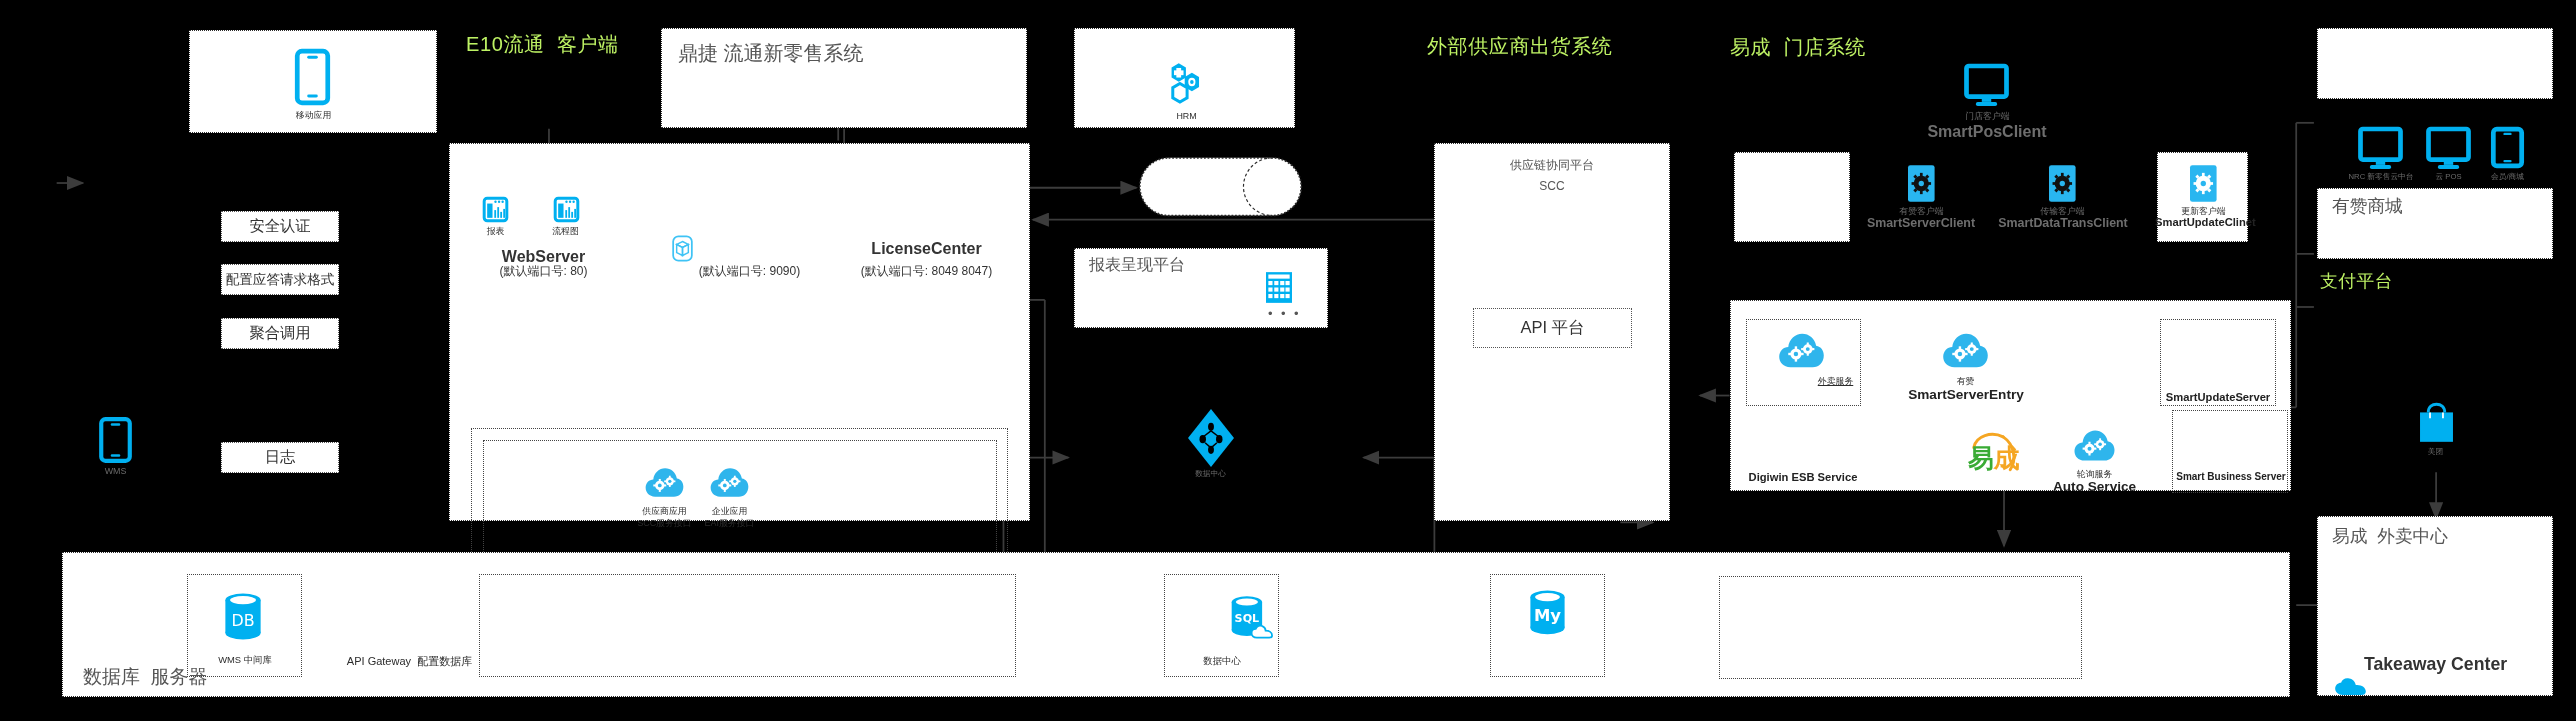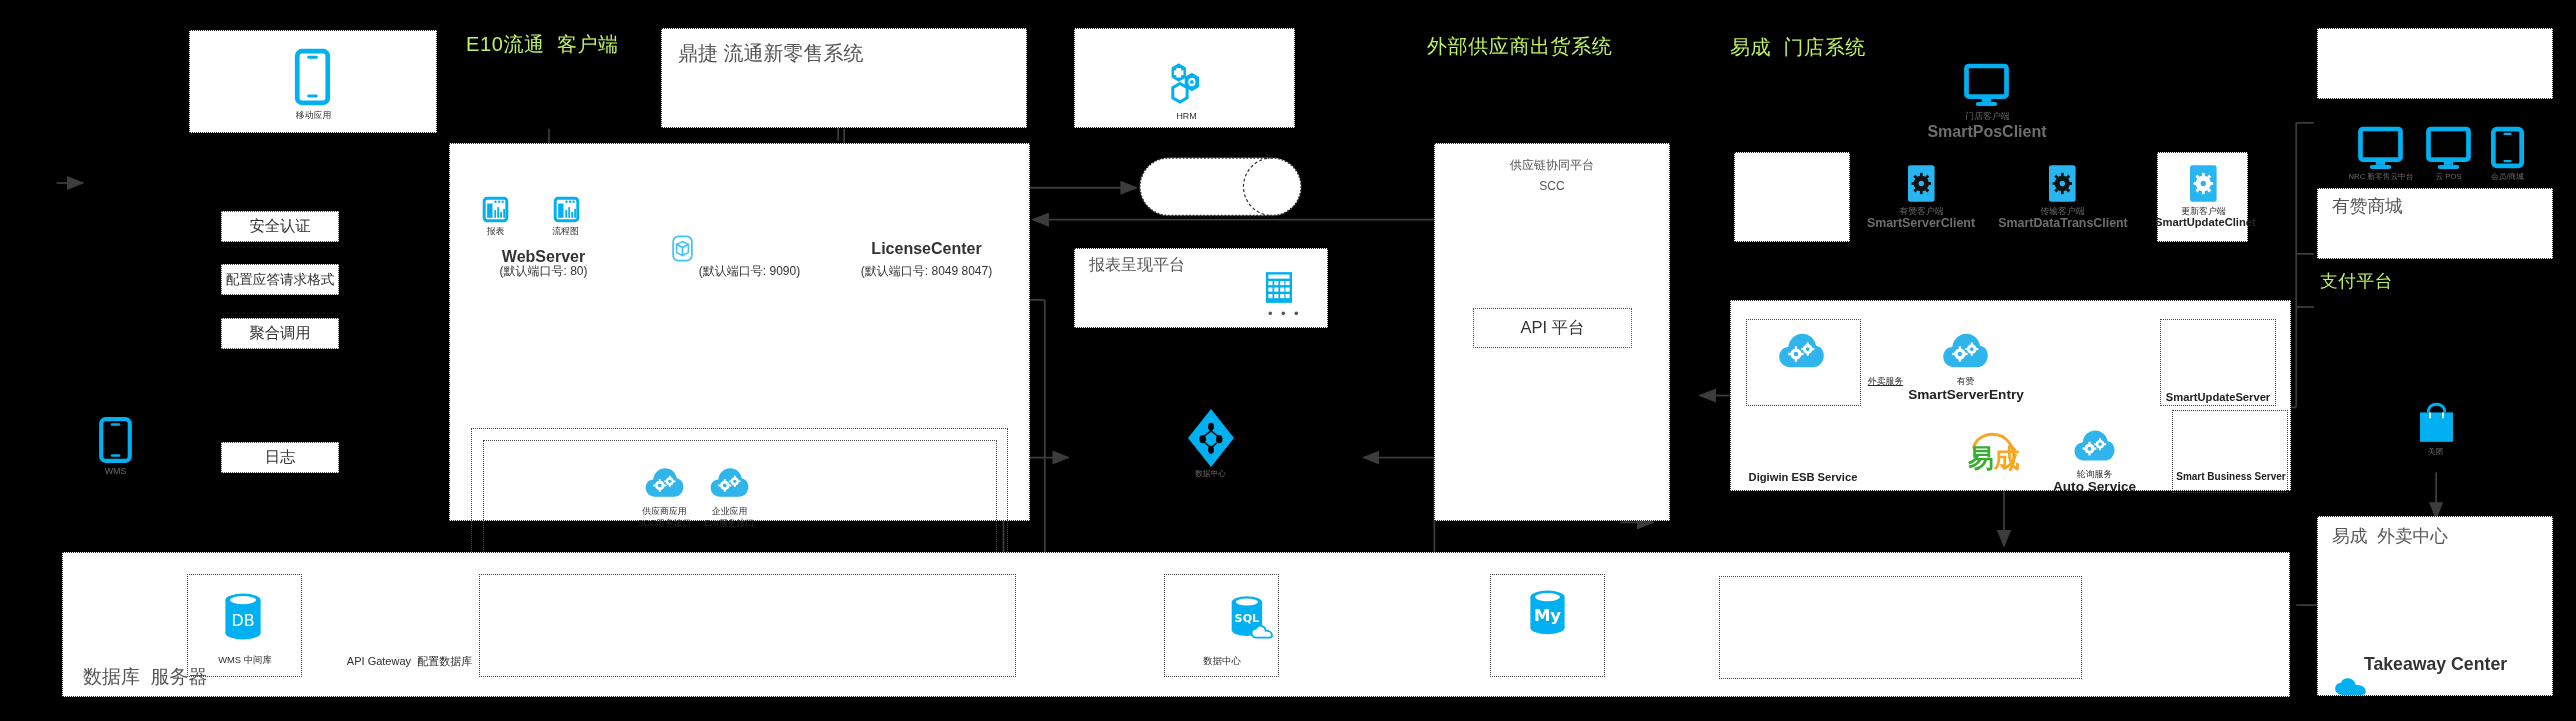--- a/index.html
+++ b/index.html
@@ -410,21 +410,21 @@
           <rect x="23.3" y="39" width="3.4" height="5"></rect>
         <rect x="14" y="31.3" width="5" height="3.4"></rect>
           <rect x="31" y="31.3" width="5" height="3.4"></rect>
         <rect x="40.5" y="16.5" width="3" height="4.5"></rect>
           <rect x="40.5" y="31" width="3" height="4.5"></rect>
         <rect x="32.5" y="24.5" width="4.5" height="3"></rect>
           <rect x="47" y="24.5" width="4.5" height="3"></rect>
       </g>
     </svg>
   </div>
-  <div class="lbl-sm" style="left:1853px;top:375px;width:65px;text-decoration:underline;">外卖服务</div>
+  <div class="lbl-sm" style="left:1803px;top:375px;width:65px;text-decoration:underline;">外卖服务</div>
   <div class="name-bold-sm" style="left:1744px;top:471px;width:118px;">Digiwin ESB Service</div>
 
   <div class="ico" style="left:1942px;top:331px;">
     <svg width="47" height="39" viewBox="0 0 66 56">
       <path d="M17 52 C7 52 1 45 1 37 C1 29 7 23 14 23 C15 12 24 4 34 4 C44 4 52 11 54 21 C61 22 65 28 65 35 C65 45 58 52 49 52 Z" fill="#2fb5ec"></path>
       <g fill="#ffffff">
           <circle cx="25" cy="33" r="8"></circle>
           <circle cx="42" cy="26" r="7"></circle>
         </g>
       <g fill="#2fb5ec">

